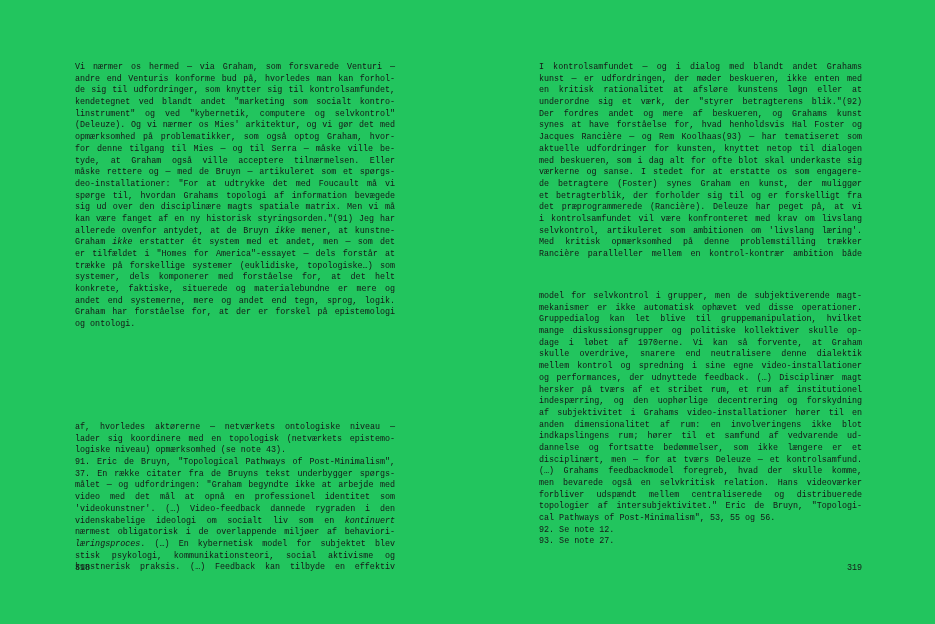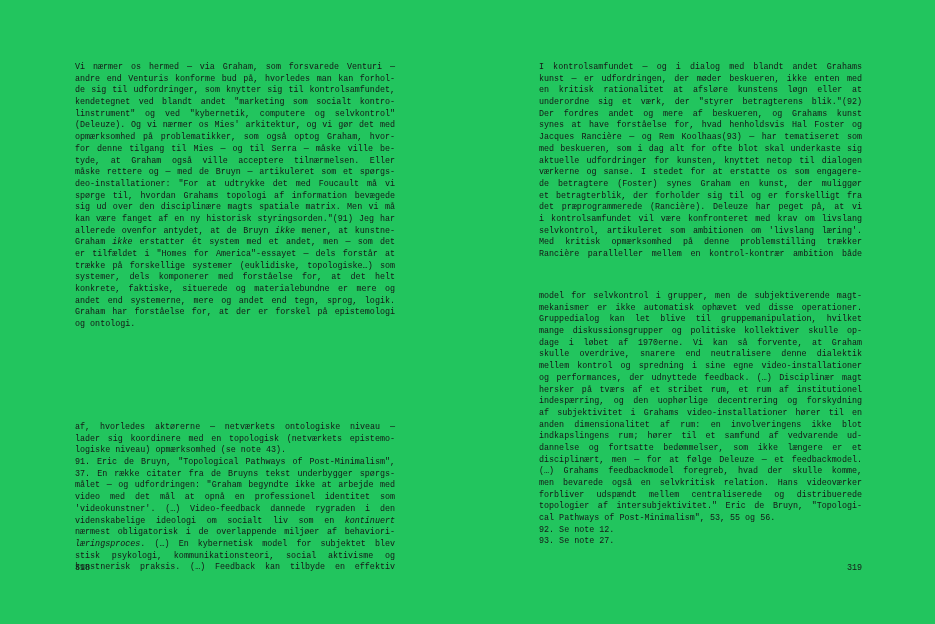--- a/index.html
+++ b/index.html
@@ -113,22 +113,22 @@
 
   <div class="page right">
     <div class="block right-main">
         <div class="tline">I kontrolsamfundet — og i dialog med blandt andet Grahams</div>
         <div class="tline">kunst — er udfordringen, der møder beskueren, ikke enten med</div>
         <div class="tline">en kritisk rationalitet at afsløre kunstens løgn eller at</div>
         <div class="tline">underordne sig et værk, der "styrer betragterens blik."(92)</div>
         <div class="tline">Der fordres andet og mere af beskueren, og Grahams kunst</div>
         <div class="tline">synes at have forståelse for, hvad henholdsvis Hal Foster og</div>
         <div class="tline">Jacques Rancière — og Rem Koolhaas(93) — har tematiseret som</div>
+        <div class="tline">aktuelle udfordringer for kunsten, knyttet netop til dialogen</div>
         <div class="tline">med beskueren, som i dag alt for ofte blot skal underkaste sig</div>
-        <div class="tline">aktuelle udfordringer for kunsten, knyttet netop til dialogen</div>
         <div class="tline">værkerne og sanse. I stedet for at erstatte os som engagere-</div>
         <div class="tline">de betragtere (Foster) synes Graham en kunst, der muliggør</div>
         <div class="tline">et betragterblik, der forholder sig til og er forskelligt fra</div>
         <div class="tline">det præprogrammerede (Rancière). Deleuze har peget på, at vi</div>
         <div class="tline">i kontrolsamfundet vil være konfronteret med krav om livslang</div>
         <div class="tline">selvkontrol, artikuleret som ambitionen om 'livslang læring'.</div>
         <div class="tline">Med kritisk opmærksomhed på denne problemstilling trækker</div>
         <div class="tline">Rancière paralleller mellem en kontrol-kontrær ambition både</div>
       </div>
     <div class="block right-notes">
@@ -139,21 +139,21 @@
         <div class="tline">dage i løbet af 1970erne. Vi kan så forvente, at Graham</div>
         <div class="tline">skulle overdrive, snarere end neutralisere denne dialektik</div>
         <div class="tline">mellem kontrol og spredning i sine egne video-installationer</div>
         <div class="tline">og performances, der udnyttede feedback. (…) Disciplinær magt</div>
         <div class="tline">hersker på tværs af et stribet rum, et rum af institutionel</div>
         <div class="tline">indespærring, og den uophørlige decentrering og forskydning</div>
         <div class="tline">af subjektivitet i Grahams video-installationer hører til en</div>
         <div class="tline">anden dimensionalitet af rum: en involveringens ikke blot</div>
         <div class="tline">indkapslingens rum; hører til et samfund af vedvarende ud-</div>
         <div class="tline">dannelse og fortsatte bedømmelser, som ikke længere er et</div>
-        <div class="tline">disciplinært, men — for at følge Deleuze — et feedbackmodel.</div>
+        <div class="tline">disciplinært, men — for at tværs Deleuze — et kontrolsamfund.</div>
         <div class="tline">(…) Grahams feedbackmodel foregreb, hvad der skulle komme,</div>
         <div class="tline">men bevarede også en selvkritisk relation. Hans videoværker</div>
         <div class="tline">forbliver udspændt mellem centraliserede og distribuerede</div>
         <div class="tline">topologier af intersubjektivitet." Eric de Bruyn, "Topologi-</div>
         <div class="tline end">cal Pathways of Post-Minimalism", 53, 55 og 56.</div>
         <div class="tline end">92. Se note 12.</div>
         <div class="tline end">93. Se note 27.</div>
       </div>
     <div class="pageno num-right">319</div>
   </div>

